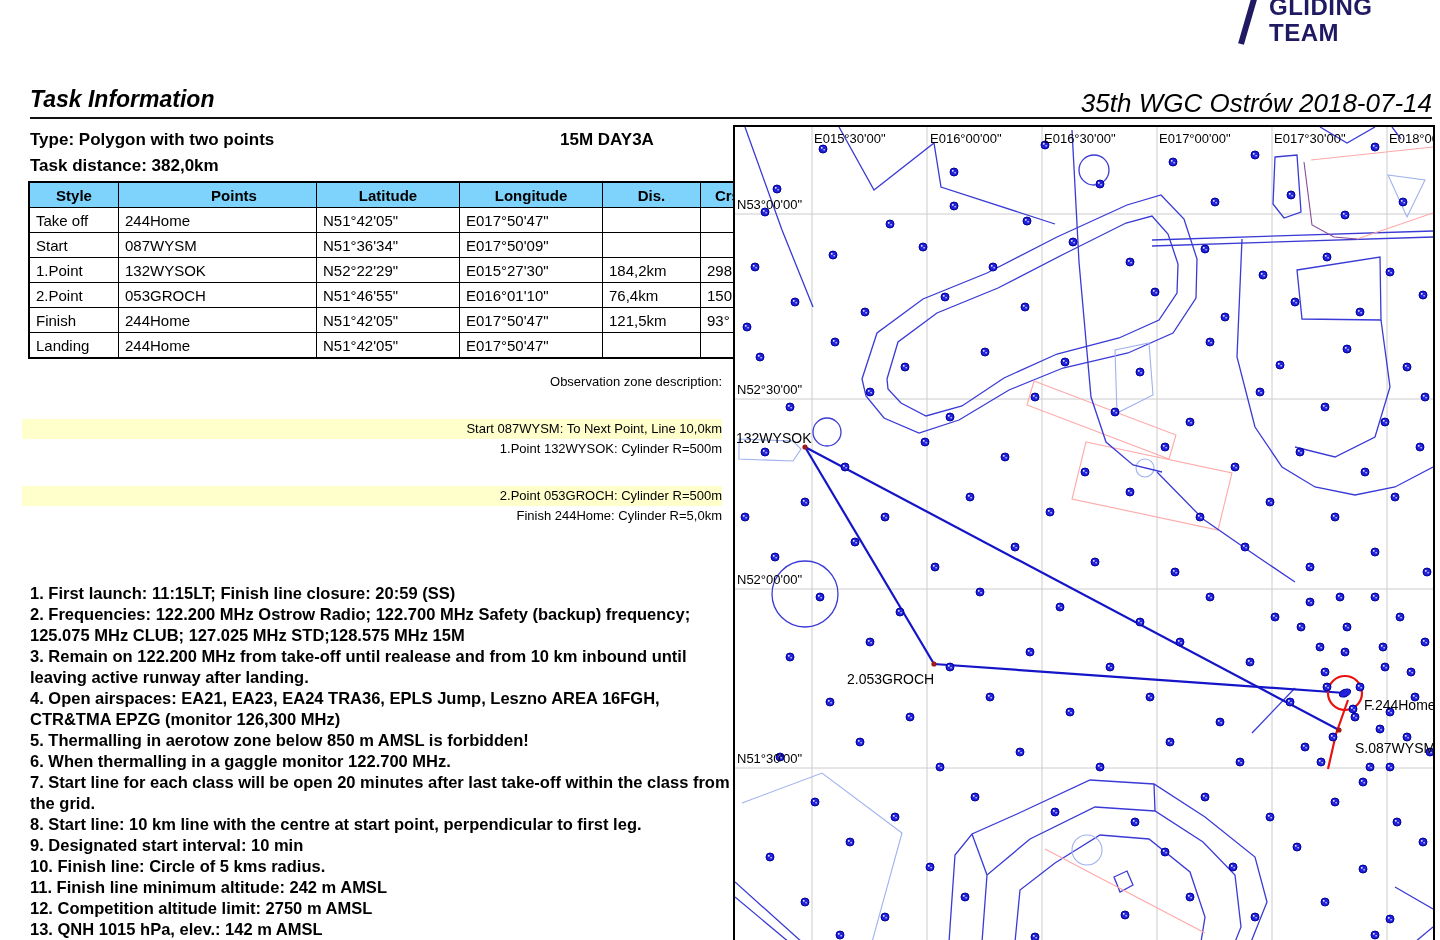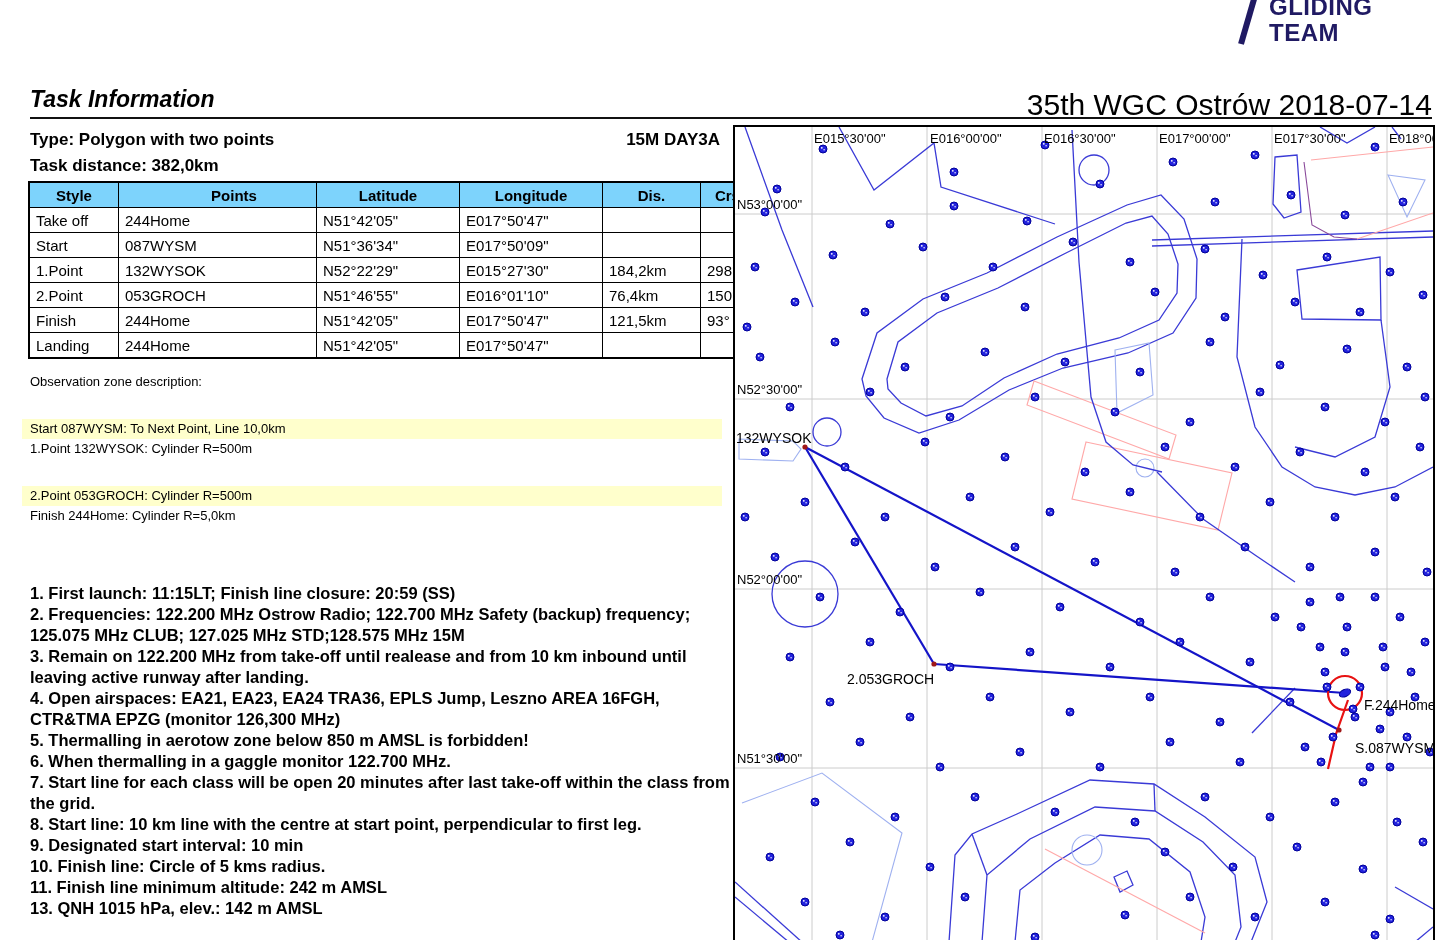--- a/index.html
+++ b/index.html
@@ -2,32 +2,32 @@
 <html><head>
 <meta charset="utf-8">
 <style>
   html,body{margin:0;padding:0;}
   body{width:1440px;height:940px;overflow:hidden;background:#fff;
        font-family:"Liberation Sans",sans-serif;color:#000;position:relative;}
   .abs{position:absolute;}
   
   #logo{left:1225px;top:-12px;width:215px;height:64px;}
   #page-title{left:30px;top:86px;font-size:23px;font-weight:bold;font-style:italic;}
-  #event-title{right:8px;top:88px;font-size:30px;}
+  #event-title{right:8px;top:88px;font-size:26px;font-style:italic;}
   #title-rule{left:30px;top:117px;width:1402px;height:2px;background:#111;}
   
   #task-type{left:30px;top:130px;font-size:17px;font-weight:bold;}
-  #class-day{left:560px;top:130px;width:160px;text-align:right;font-size:17px;font-weight:bold;}
+  #class-day{left:560px;top:130px;width:160px;font-size:17px;font-weight:bold;}
   #task-dist{left:30px;top:156px;font-size:17px;font-weight:bold;}
   
   #task-table{left:28px;top:181px;border-collapse:collapse;border:2px solid #000;font-size:15px;}
   #task-table th{background:#7dd3fc;text-align:center;font-weight:bold;}
   #task-table th,#task-table td{border:1px solid #000;padding:1px 6px;height:22px;white-space:nowrap;}
   
-  #obs{left:22px;top:372px;width:700px;font-size:13px;}
+  #obs{left:22px;top:372px;width:700px;font-size:13px;text-align:right;}
   #obs .obs-head{padding-left:8px;height:20px;line-height:20px;}
   #obs .obs-line{padding-left:8px;height:20px;line-height:20px;}
   #obs .hl{background:#ffffcc;margin-top:27px;}
   
   #notes{left:30px;top:583px;width:700px;font-size:16.5px;line-height:21px;font-weight:bold;}
   #notes p{margin:0;}
   
   #map{left:733px;top:125px;width:698px;height:830px;border:2px solid #000;overflow:hidden;background:#fff;}
   text{font-family:"Liberation Sans",sans-serif;}
 </style>
@@ -128,20 +128,21 @@
     <p>2. Frequencies: 122.200 MHz Ostrow Radio; 122.700 MHz Safety (backup) frequency; 125.075 MHz CLUB; 127.025 MHz STD;128.575 MHz 15M</p>
     <p>3. Remain on 122.200 MHz from take-off until realease and from 10 km inbound until leaving active runway after landing.</p>
     <p>4. Open airspaces: EA21, EA23, EA24 TRA36, EPLS Jump, Leszno AREA 16FGH, CTR&amp;TMA EPZG (monitor 126,300 MHz)</p>
     <p>5. Thermalling in aerotow zone below 850 m AMSL is forbidden!</p>
     <p>6. When thermalling in a gaggle monitor 122.700 MHz.</p>
     <p>7. Start line for each class will be open 20 minutes after last take-off within the class from the grid.</p>
     <p>8. Start line: 10 km line with the centre at start point, perpendicular to first leg.</p>
     <p>9. Designated start interval: 10 min</p>
     <p>10. Finish line: Circle of 5 kms radius.</p>
     <p>11. Finish line minimum altitude: 242 m AMSL</p>
+    <p>12. Competition altitude limit: 2750 m AMSL</p>
     <p>13. QNH 1015 hPa, elev.: 142 m AMSL</p>
   </div>
 
 <div class="abs" id="map">
   <svg id="map-svg" width="698" height="830" viewBox="0 0 698 830">
       <line x1="77" y1="0" x2="77" y2="830" stroke="#cccccc" stroke-width="1"></line>
       <line x1="192" y1="0" x2="192" y2="830" stroke="#cccccc" stroke-width="1"></line>
       <line x1="307" y1="0" x2="307" y2="830" stroke="#cccccc" stroke-width="1"></line>
       <line x1="422" y1="0" x2="422" y2="830" stroke="#cccccc" stroke-width="1"></line>
       <line x1="537" y1="0" x2="537" y2="830" stroke="#cccccc" stroke-width="1"></line>

